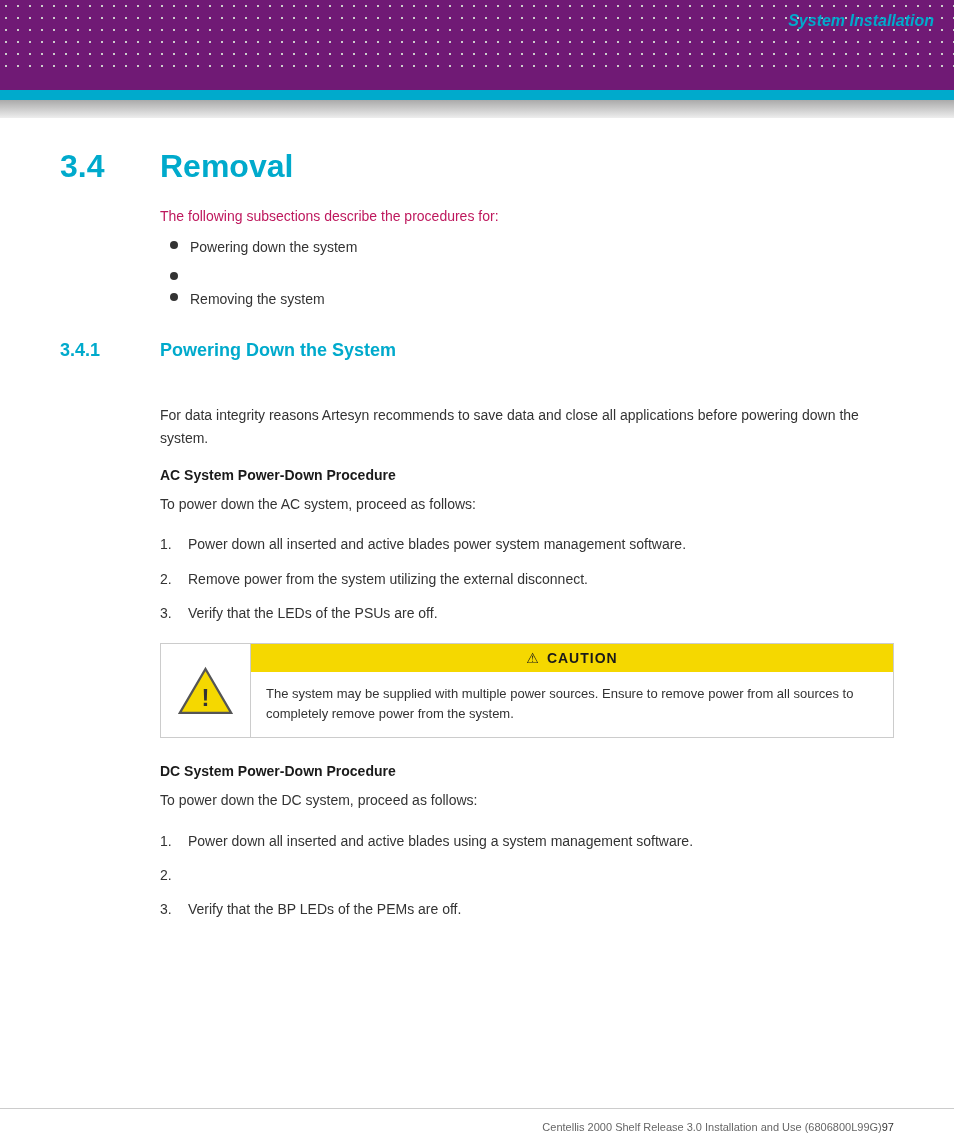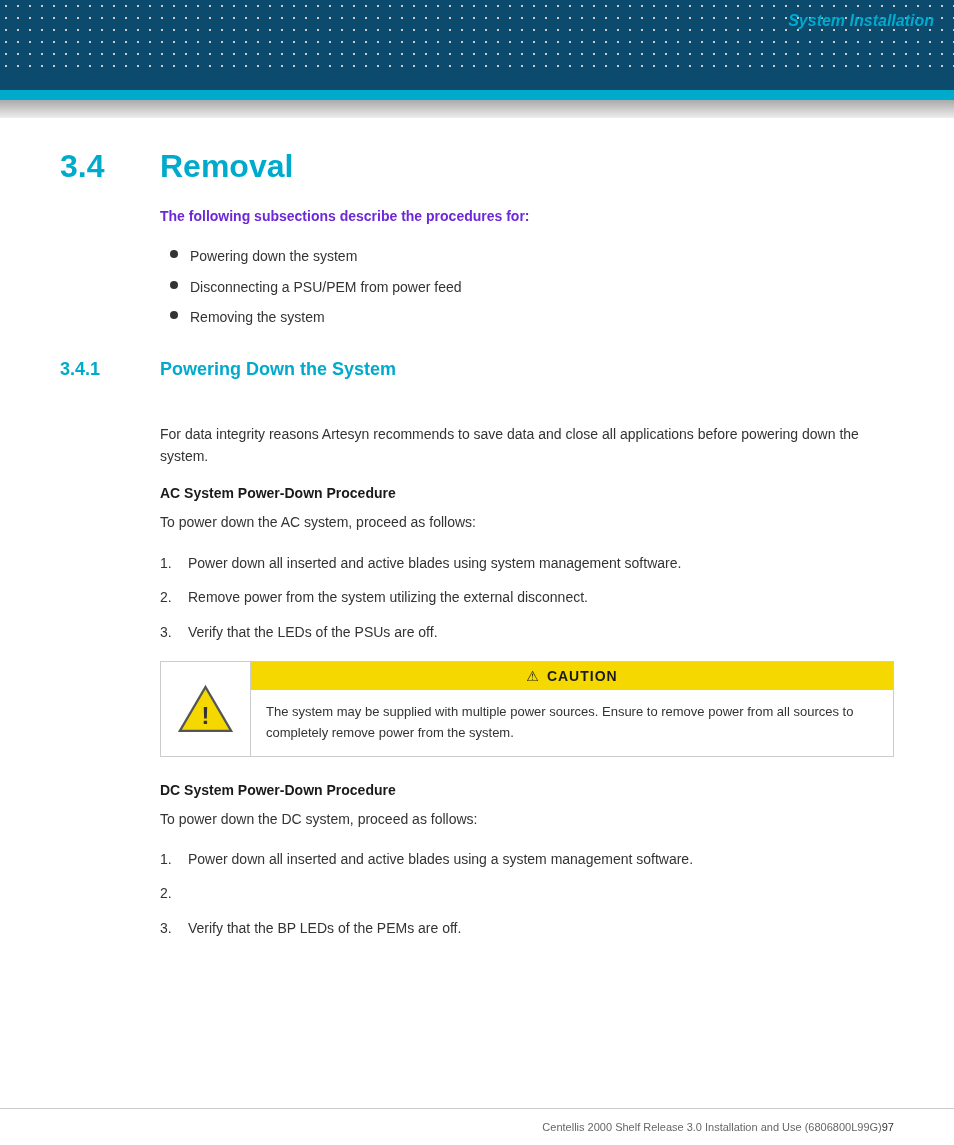--- a/index.html
+++ b/index.html
@@ -14,21 +14,21 @@
       background: #ffffff;
       font-family: Arial, Helvetica, sans-serif;
       font-size: 14px;
       color: #1a1a1a;
     }
 
     
     .header-area {
       width: 100%;
       height: 90px;
-      background: #0c4a6e;
+      background: #701a75;
       position: relative;
       overflow: hidden;
     }
 
     .dot-pattern {
       position: absolute;
       top: 0;
       left: 0;
       width: 100%;
       height: 75px;
@@ -91,24 +91,23 @@
       color: #00aacc;
     }
 
     .section-body {
       margin-left: 100px;
       margin-bottom: 30px;
     }
 
     .intro-text {
       font-size: 14px;
-      color: #6d28d9;
-      margin-bottom: 18px;
-      line-height: 1.6;
-      font-weight: bold;
+      color: #be185d;
+      margin-bottom: 9px;
+      line-height: 1.6;
     }
 
     .bullet-list {
       list-style: none;
       padding: 0;
       margin: 0 0 10px 10px;
     }
 
     .bullet-list li {
       display: flex;
@@ -299,21 +298,20 @@
 
     <div class="section-body">
       <p class="intro-text">The following subsections describe the procedures for:</p>
       <ul class="bullet-list">
         <li>
           <span class="bullet-dot"></span>
           <span>Powering down the system</span>
         </li>
         <li>
           <span class="bullet-dot"></span>
-          <span>Disconnecting a PSU/PEM from power feed</span>
         </li>
         <li>
           <span class="bullet-dot"></span>
           <span>Removing the system</span>
         </li>
       </ul>
     </div>
 
     <div class="subsection-heading">
       <span class="subsection-number">3.4.1</span>
@@ -321,21 +319,21 @@
     </div>
 
     <div class="subsection-body">
       <p class="body-text">For data integrity reasons Artesyn recommends to save data and close all applications before powering down the system.</p>
 
       <p class="procedure-heading">AC System Power-Down Procedure</p>
       <p class="body-text">To power down the AC system, proceed as follows:</p>
       <ol class="numbered-list">
         <li>
           <span class="list-num">1.</span>
-          <span>Power down all inserted and active blades using system management software.</span>
+          <span>Power down all inserted and active blades power system management software.</span>
         </li>
         <li>
           <span class="list-num">2.</span>
           <span>Remove power from the system utilizing the external disconnect.</span>
         </li>
         <li>
           <span class="list-num">3.</span>
           <span>Verify that the LEDs of the PSUs are off.</span>
         </li>
       </ol>

